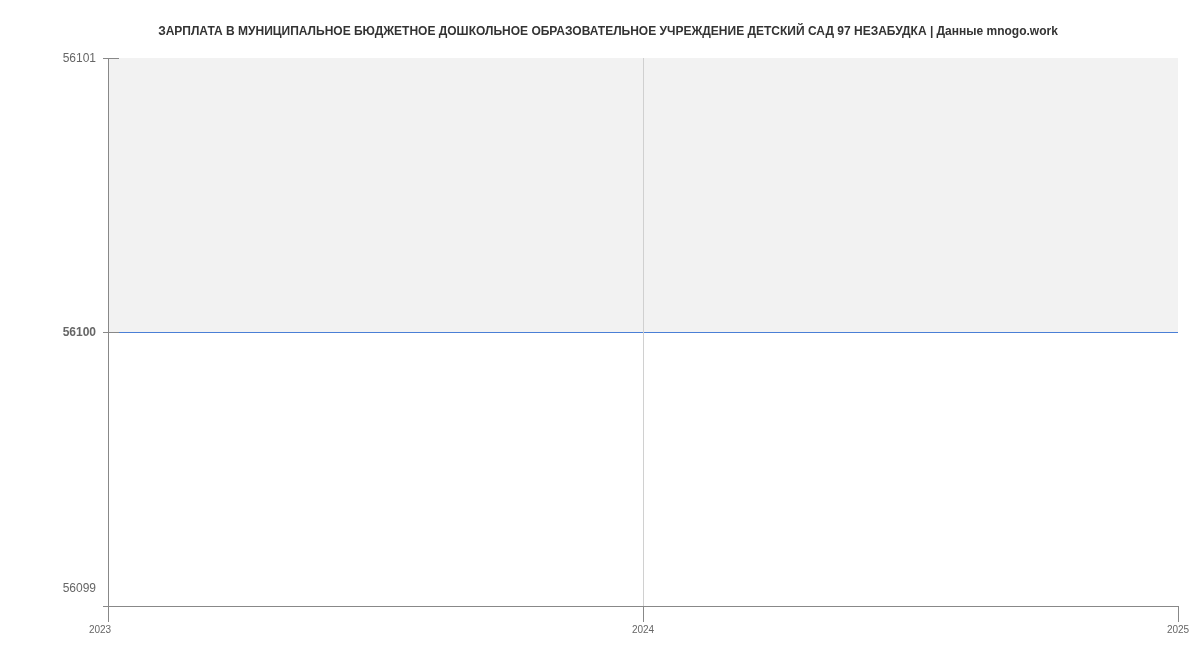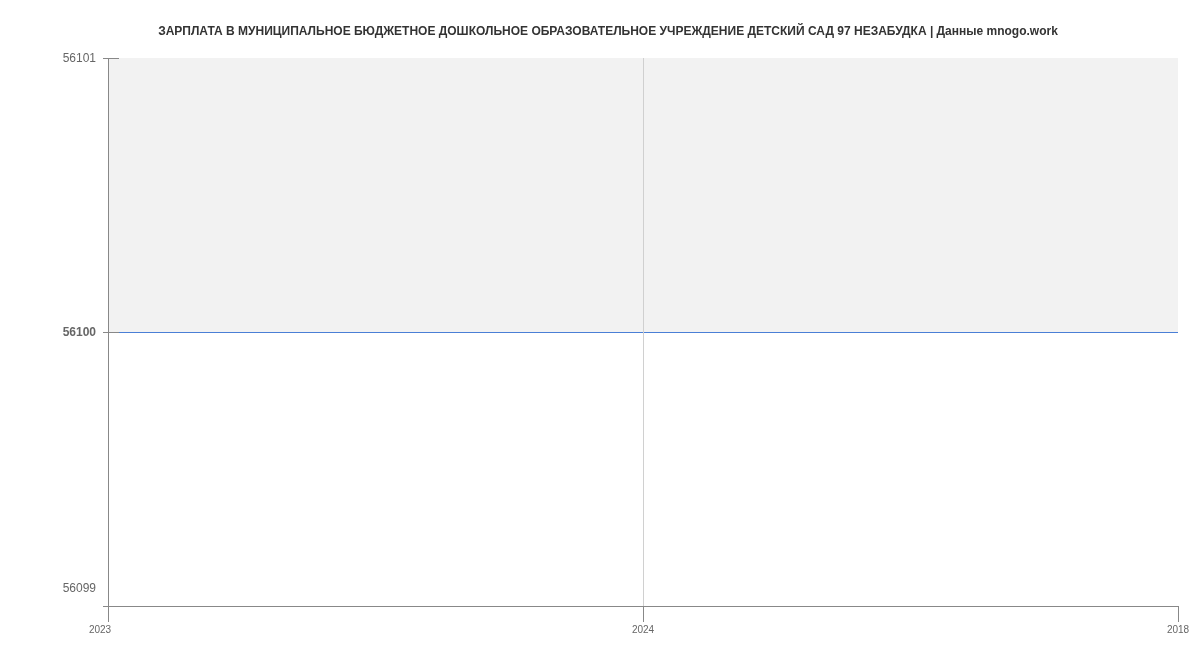--- a/index.html
+++ b/index.html
@@ -135,14 +135,14 @@
   <div class="y-tick-mark" style="top:50px;"></div>
   <div class="y-tick" style="top:50px;">56101</div>
 
   <div class="x-tick-mark" style="left:100px;"></div>
   <div class="x-tick" style="left:92px;">2023</div>
 
   <div class="x-tick-mark" style="left:635px;"></div>
   <div class="x-tick" style="left:635px;text-align:right;">2024</div>
 
   <div class="x-tick-mark" style="left:1170px;"></div>
-  <div class="x-tick" style="left:1170px;">2018</div>
+  <div class="x-tick" style="left:1170px;">2025</div>
 </div>
 
 </body></html>

